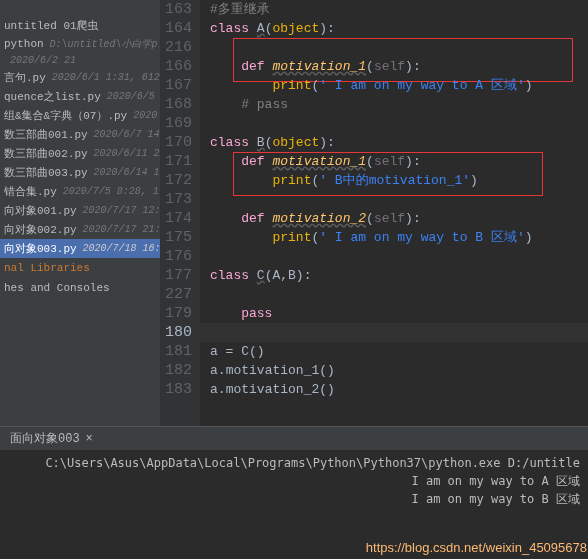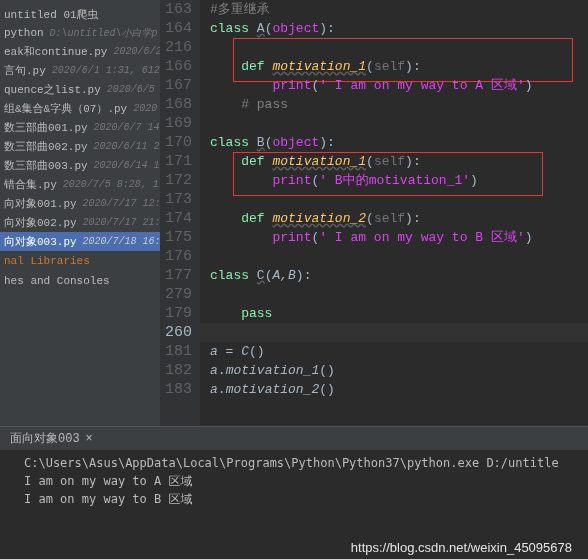--- a/index.html
+++ b/index.html
@@ -15,21 +15,21 @@
 }
 .main-area {
   display: flex;
   height: 426px;
 }
 .file-tree {
   width: 160px;
   background: #3c3f41;
   color: #bbbbbb;
   overflow: hidden;
-  padding-top: 5px;
+  padding-top: 16px;
   flex-shrink: 0;
   font-size: 11px;
 }
 .file-item {
   display: flex;
   align-items: center;
   padding: 2px 4px;
   white-space: nowrap;
   overflow: hidden;
 }
@@ -57,28 +57,28 @@
 .editor {
   flex: 1;
   background: #2b2b2b;
   font-size: 13px;
   line-height: 19px;
   position: relative;
   padding-left: 10px;
   padding-top: 0;
 }
 .code-line { height: 19px; white-space: pre; }
-.kw { color: #86efac; }
+.kw { color: #f9a8d4; }
 .fn { color: #ffc66d; font-style: italic; text-decoration: underline wavy #5e6163; }
 .cls { text-decoration: underline wavy #5e6163; }
-.builtin { color: #d946ef; }
+.builtin { color: #eab308; }
 .param { color: #72737a; }
-.str { color: #d946ef; }
+.str { color: #3b82f6; }
 .cm { color: #808080; }
-.var { color: #a9b7c6; font-style: italic; }
+.var { color: #a9b7c6; }
 .dot { color: #a9b7c6; }
 
 .redbox1 {
   position: absolute;
   border: 1px solid #e83535;
   left: 33px; top: 38px;
   width: 340px; height: 44px;
   pointer-events: none;
 }
 .redbox2 {
@@ -87,20 +87,21 @@
   left: 33px; top: 152px;
   width: 310px; height: 44px;
   pointer-events: none;
 }
 
 .terminal {
   background: #2b2b2b;
   border-top: 1px solid #555;
   height: 115px;
   font-size: 12px;
+  text-align: right;
 }
 .term-tab {
   background: #3c3f41;
   padding: 3px 10px;
   display: flex;
   align-items: center;
   gap: 6px;
   font-size: 12px;
 }
 .term-tab-label { color: #bbbbbb; }
@@ -109,22 +110,22 @@
   padding: 4px 8px;
   color: #bbbbbb;
   line-height: 18px;
   font-family: Consolas, monospace;
   margin-left: 16px;
 }
 .term-path { color: #bbbbbb; }
 .watermark {
   position: absolute;
   bottom: 4px;
-  right: 16px;
-  color: #e5e5e5;
+  right: 1px;
+  color: #fdba74;
   font-size: 13px;
   font-family: Arial, sans-serif;
 }
 .curline-hl {
   position: absolute;
   left: 0;
   top: 323px;
   height: 19px;
   width: 100%;
   background: #323232;
@@ -138,21 +139,20 @@
 <div class="main-area">
   <div class="file-tree">
     <div class="file-item">
       <span class="file-name">untitled   01爬虫</span>
     </div>
     <div class="file-item">
       <span class="file-name">python</span>
       <span class="file-meta">D:\untitled\小白学p</span>
     </div>
     <div class="file-item">
-        <span class="file-name">eak和continue.py</span>
         <span class="file-meta">2020/6/2 21</span>
       </div>
     <div class="file-item">
         <span class="file-name">言句.py</span>
         <span class="file-meta">2020/6/1 1:31, 612 B</span>
       </div>
     <div class="file-item">
         <span class="file-name">quence之list.py</span>
         <span class="file-meta">2020/6/5 9:41</span>
       </div>
@@ -201,23 +201,23 @@
       <div class="ln">168</div>
       <div class="ln">169</div>
       <div class="ln">170</div>
       <div class="ln">171</div>
       <div class="ln">172</div>
       <div class="ln">173</div>
       <div class="ln">174</div>
       <div class="ln">175</div>
       <div class="ln">176</div>
       <div class="ln">177</div>
-      <div class="ln">279</div>
+      <div class="ln">227</div>
       <div class="ln">179</div>
-      <div class="ln current">260</div>
+      <div class="ln current">180</div>
       <div class="ln">181</div>
       <div class="ln">182</div>
       <div class="ln">183</div>
     </div>
 
   <div class="editor">
     <div class="curline-hl"></div>
     <div class="redbox1"></div>
     <div class="redbox2"></div>
     <div class="editor-lines">

